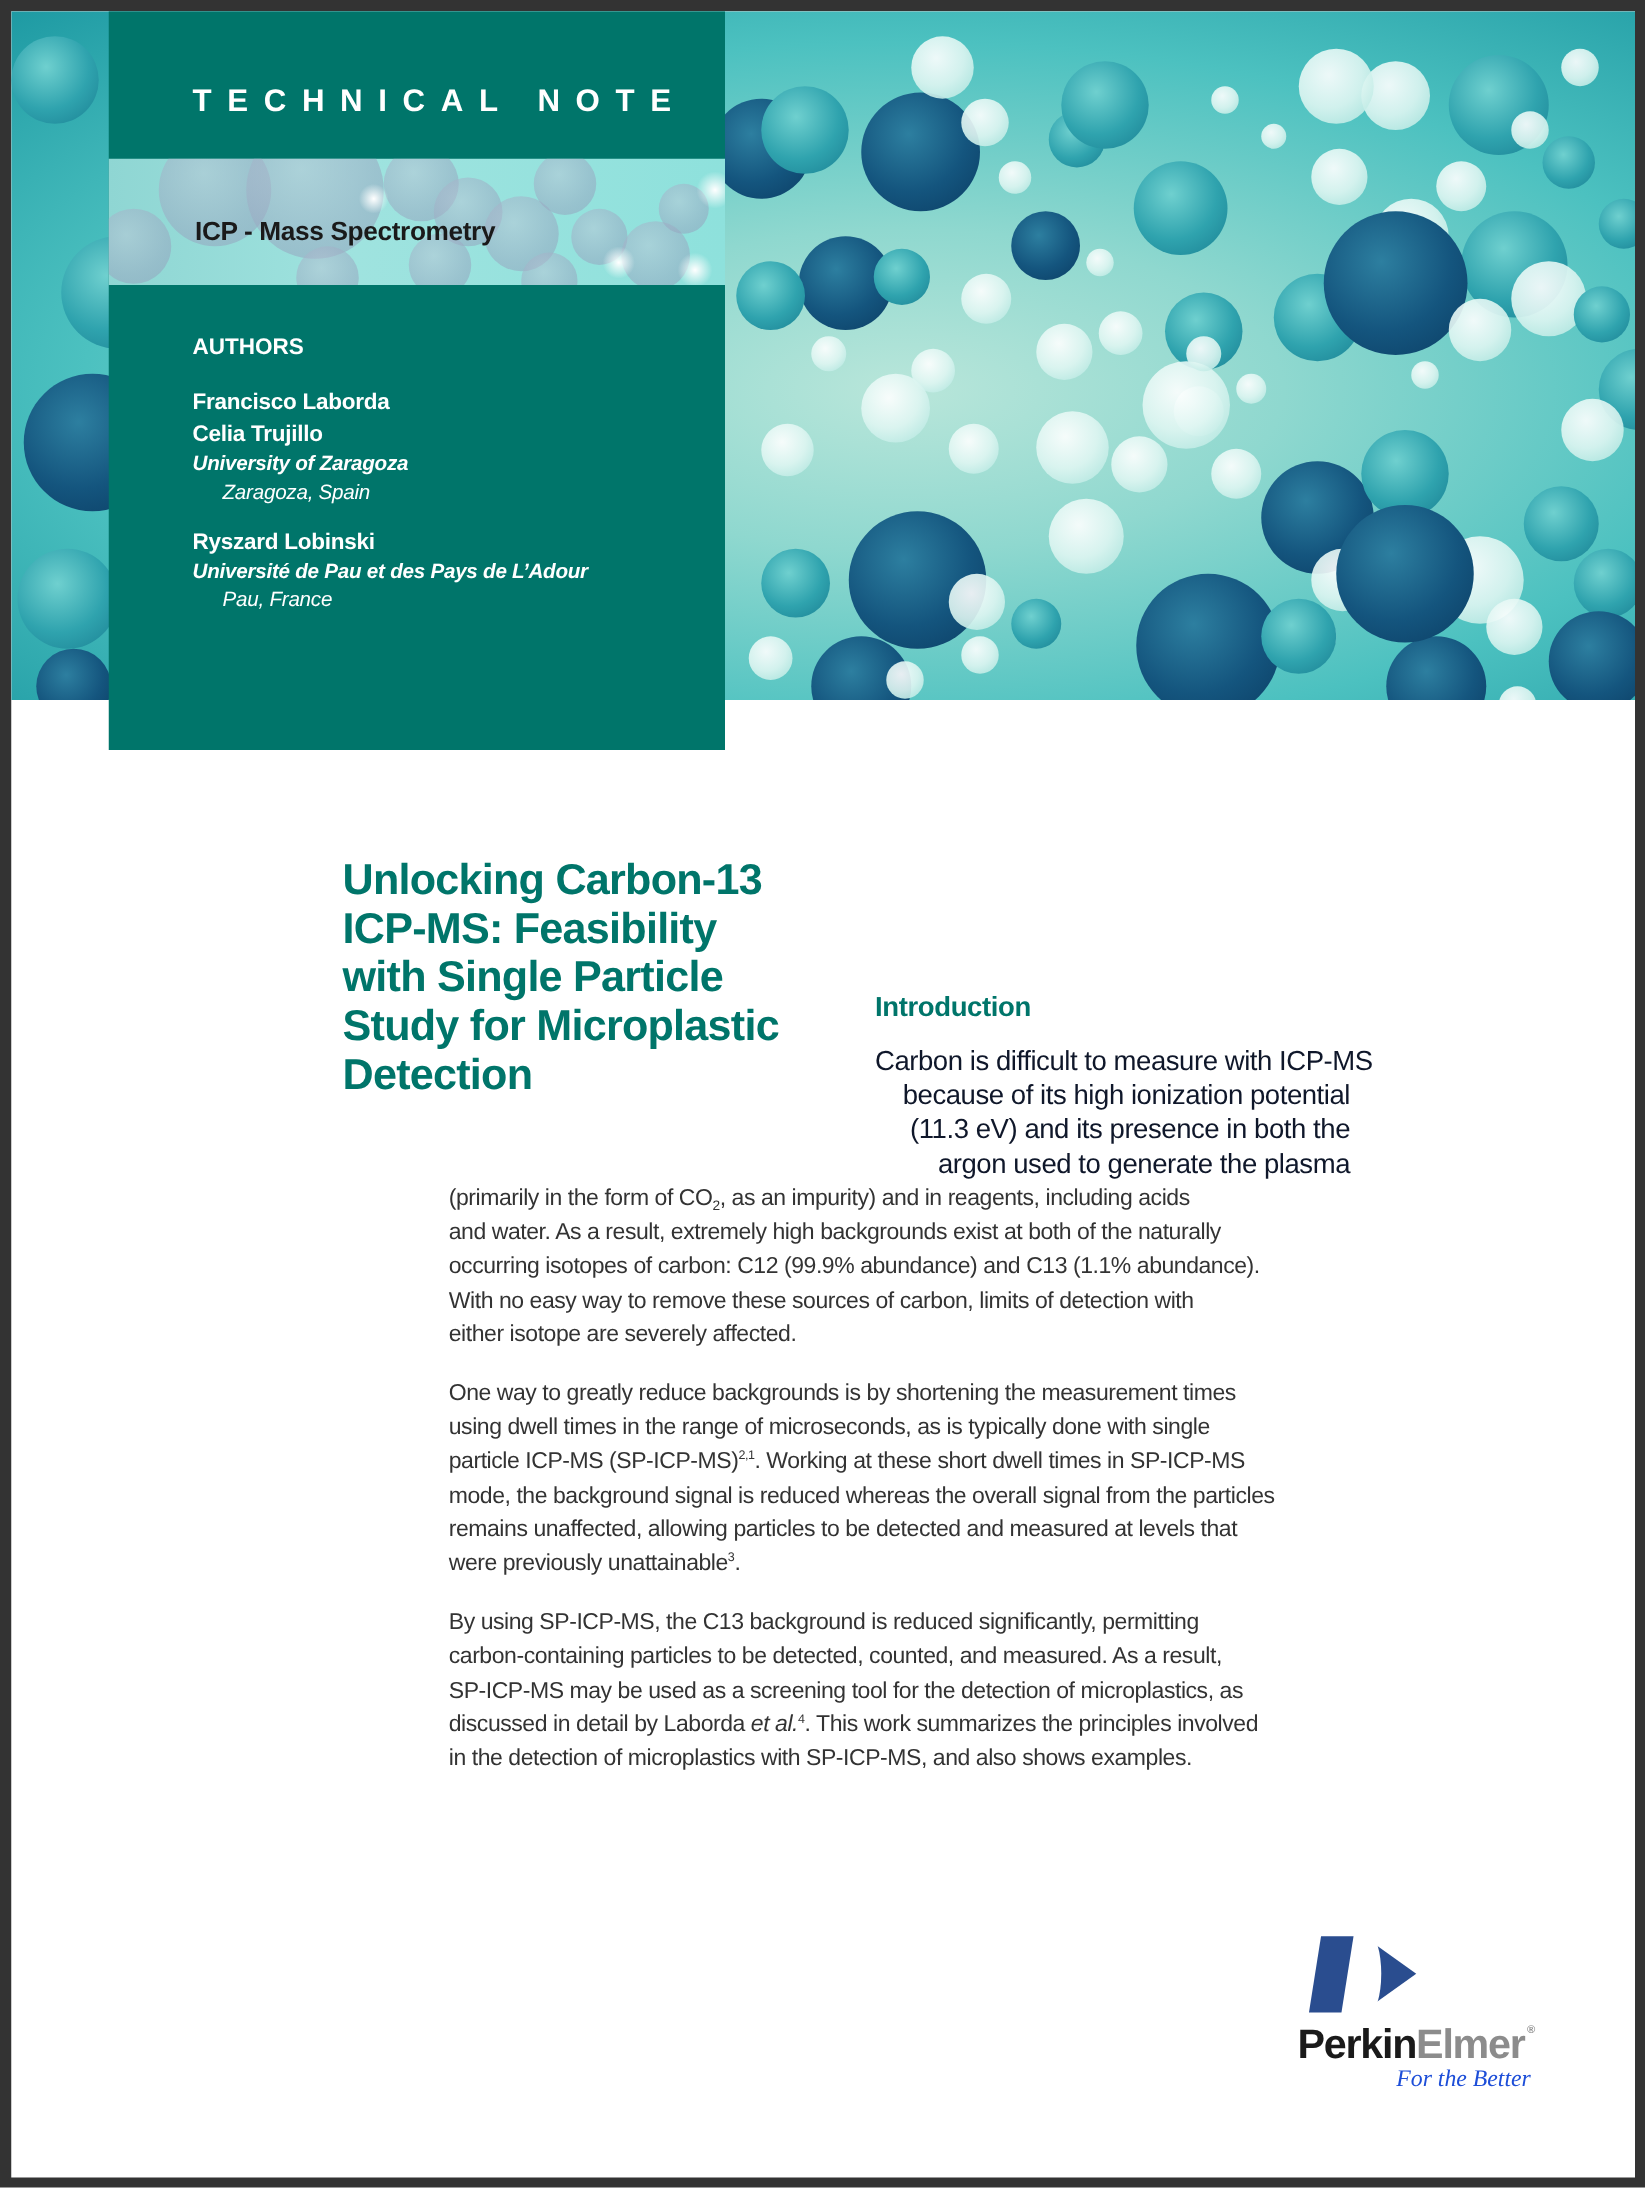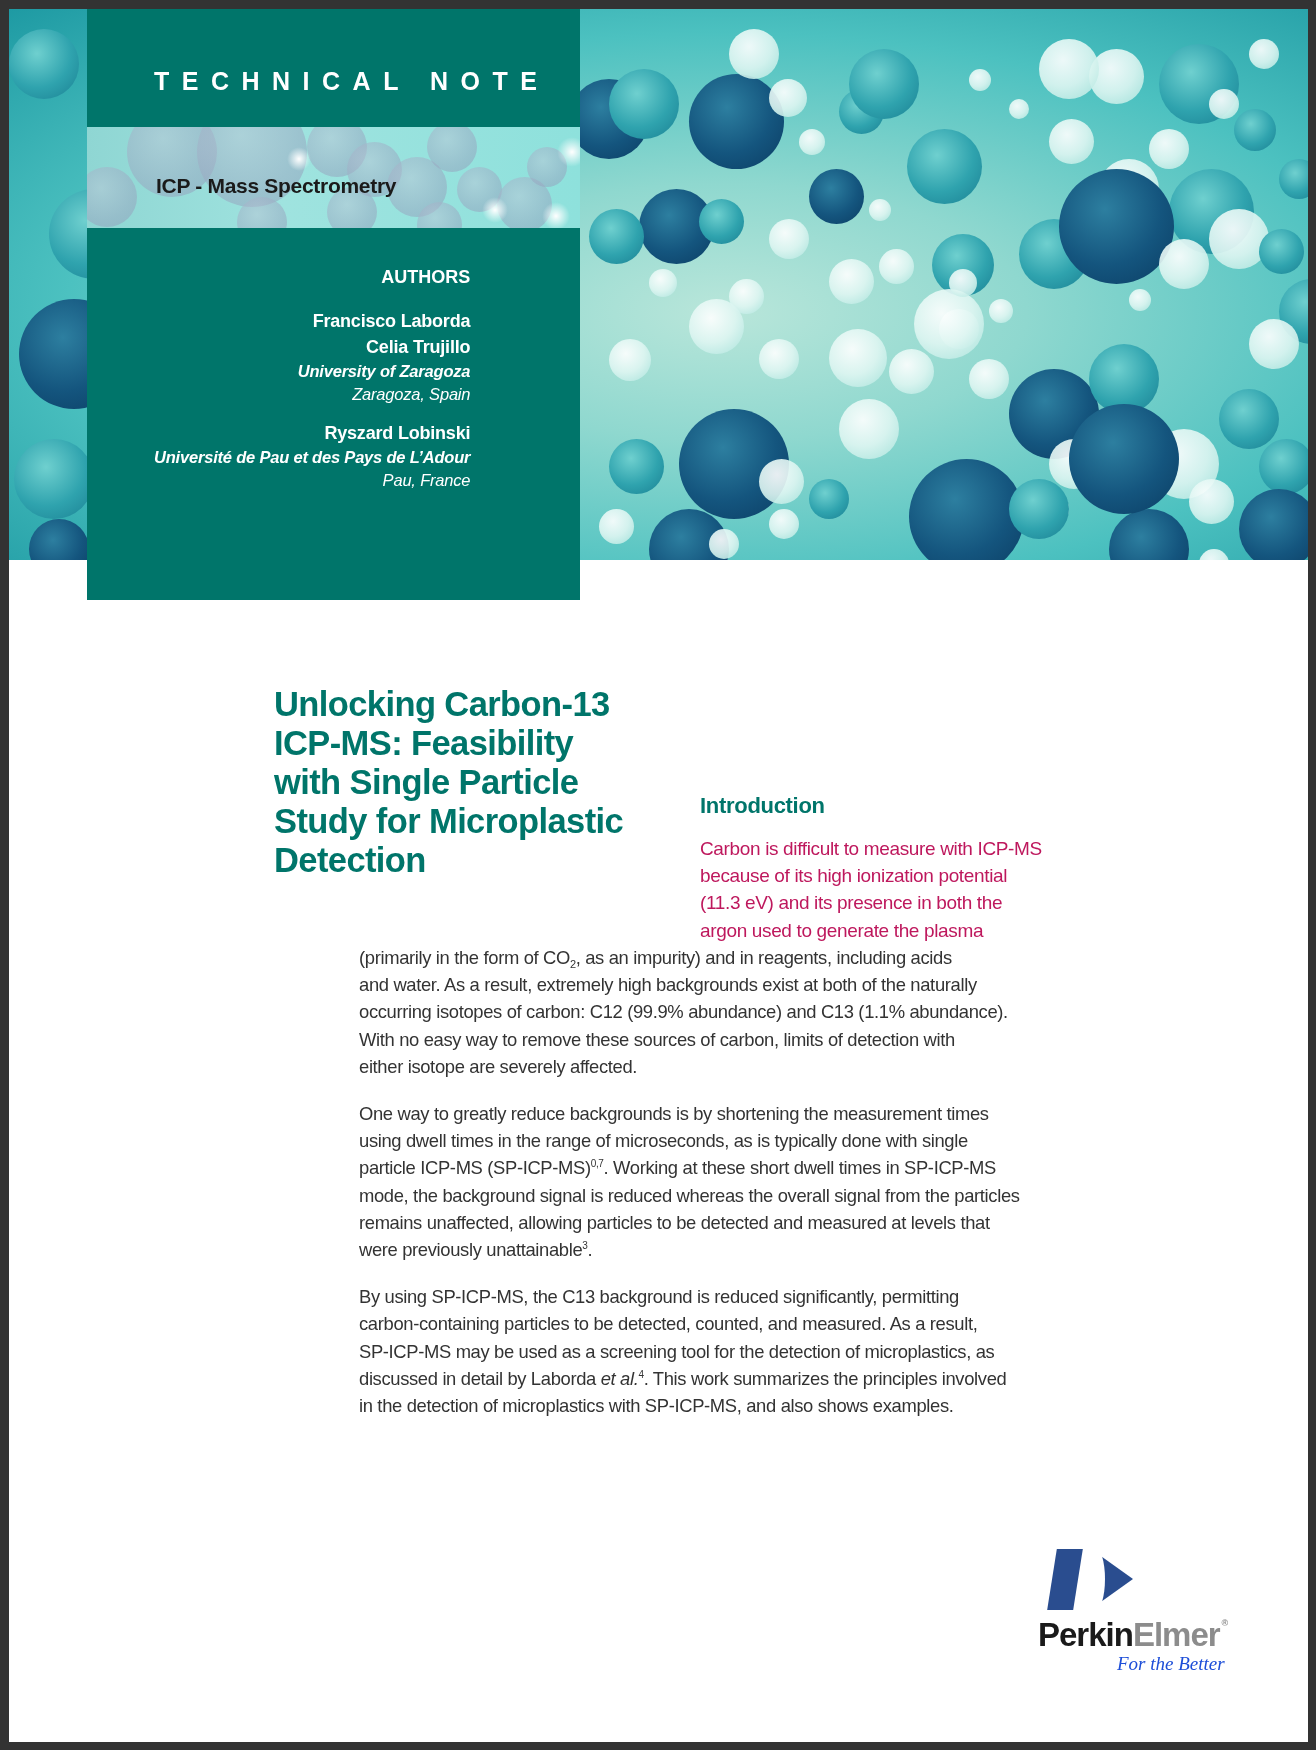--- a/index.html
+++ b/index.html
@@ -27,37 +27,37 @@
   }
   .subhead-band {
     position: absolute; left: 0; top: 118px; width: 493px; height: 101px; overflow: hidden;
     background: linear-gradient(90deg, #8fd6d3 0%, #9fe3df 40%, #8ee1dc 100%);
   }
   .subhead-band .sphere.soft { background: radial-gradient(circle at 40% 35%, #b9c6d6 0%, #9aa9c2 60%, #8c9cb8 100%); opacity: .55; }
   .subhead-band .sphere.glow { background: radial-gradient(circle, #ffffff 0%, rgba(255,255,255,0) 70%); }
   .subhead-text {
     position: absolute; left: 69px; top: 47px; font-size: 21px; font-weight: bold; color: #1a1a1a; letter-spacing: -0.3px;
   }
-  .authors { position: absolute; left: 67px; top: 258px; color: #ffffff; text-align: right; }
+  .authors { position: absolute; left: 67px; top: 258px; color: #ffffff; }
   .authors .label { font-size: 18px; font-weight: bold; margin: 0 0 20px 0; }
   .authors .name { font-size: 18px; font-weight: bold; line-height: 26px; letter-spacing: -0.2px; }
   .authors .aff { font-size: 16.5px; font-style: italic; font-weight: bold; line-height: 23px; letter-spacing: -0.2px; }
   .authors .loc { font-size: 16.5px; font-style: italic; line-height: 23px; letter-spacing: -0.2px; margin-left: 24px; }
   .authors .group2 { margin-top: 14px; }
 
   .title {
     position: absolute; left: 265px; top: 676px; width: 420px; color: #00756a; font-weight: bold;
     font-size: 34.5px; line-height: 39px; letter-spacing: -0.6px;
   }
   .title .line { display: block; white-space: nowrap; }
   .intro-heading {
     position: absolute; left: 691px; top: 784px; color: #00756a; font-weight: bold; font-size: 22px; letter-spacing: -0.3px;
   }
   .intro-first {
-    position: absolute; left: 691px; top: 826px; width: 380px; color: #be185d; font-size: 19px; line-height: 27.2px; letter-spacing: -0.35px;
+    position: absolute; left: 691px; top: 826px; width: 380px; color: #0f172a; font-size: 22px; line-height: 27.2px; letter-spacing: -0.35px; text-align: right;
   }
   .intro-first .l, .para .l { display: block; white-space: nowrap; }
   .body-text {
     position: absolute; left: 350px; top: 935px; width: 720px; color: #333333; font-size: 18.4px; line-height: 27.2px; letter-spacing: -0.35px;
   }
   .para { margin: 0 0 20px 0; }
   sup { font-size: 10px; line-height: 0; vertical-align: 7px; }
   sub { font-size: 11px; line-height: 0; vertical-align: -4px; }
   em { font-style: italic; }
 
@@ -227,21 +227,21 @@
     <div class="para">
       <span class="l"><span>(primarily in the form of CO</span><sub>2</sub><span>, as an impurity) and in reagents, including acids</span></span>
       <span class="l">and water. As a result, extremely high backgrounds exist at both of the naturally</span>
       <span class="l">occurring isotopes of carbon: C12 (99.9% abundance) and C13 (1.1% abundance).</span>
       <span class="l">With no easy way to remove these sources of carbon, limits of detection with</span>
       <span class="l">either isotope are severely affected.</span>
     </div>
     <div class="para">
       <span class="l">One way to greatly reduce backgrounds is by shortening the measurement times</span>
       <span class="l">using dwell times in the range of microseconds, as is typically done with single</span>
-      <span class="l"><span>particle ICP-MS (SP-ICP-MS)</span><sup>0,7</sup><span>. Working at these short dwell times in SP-ICP-MS</span></span>
+      <span class="l"><span>particle ICP-MS (SP-ICP-MS)</span><sup>2,1</sup><span>. Working at these short dwell times in SP-ICP-MS</span></span>
       <span class="l">mode, the background signal is reduced whereas the overall signal from the particles</span>
       <span class="l">remains unaffected, allowing particles to be detected and measured at levels that</span>
       <span class="l"><span>were previously unattainable</span><sup>3</sup><span>.</span></span>
     </div>
     <div class="para">
       <span class="l">By using SP-ICP-MS, the C13 background is reduced significantly, permitting</span>
       <span class="l">carbon-containing particles to be detected, counted, and measured. As a result,</span>
       <span class="l">SP-ICP-MS may be used as a screening tool for the detection of microplastics, as</span>
       <span class="l"><span>discussed in detail by Laborda </span><em>et al.</em><sup>4</sup><span>. This work summarizes the principles involved</span></span>
       <span class="l">in the detection of microplastics with SP-ICP-MS, and also shows examples.</span>

